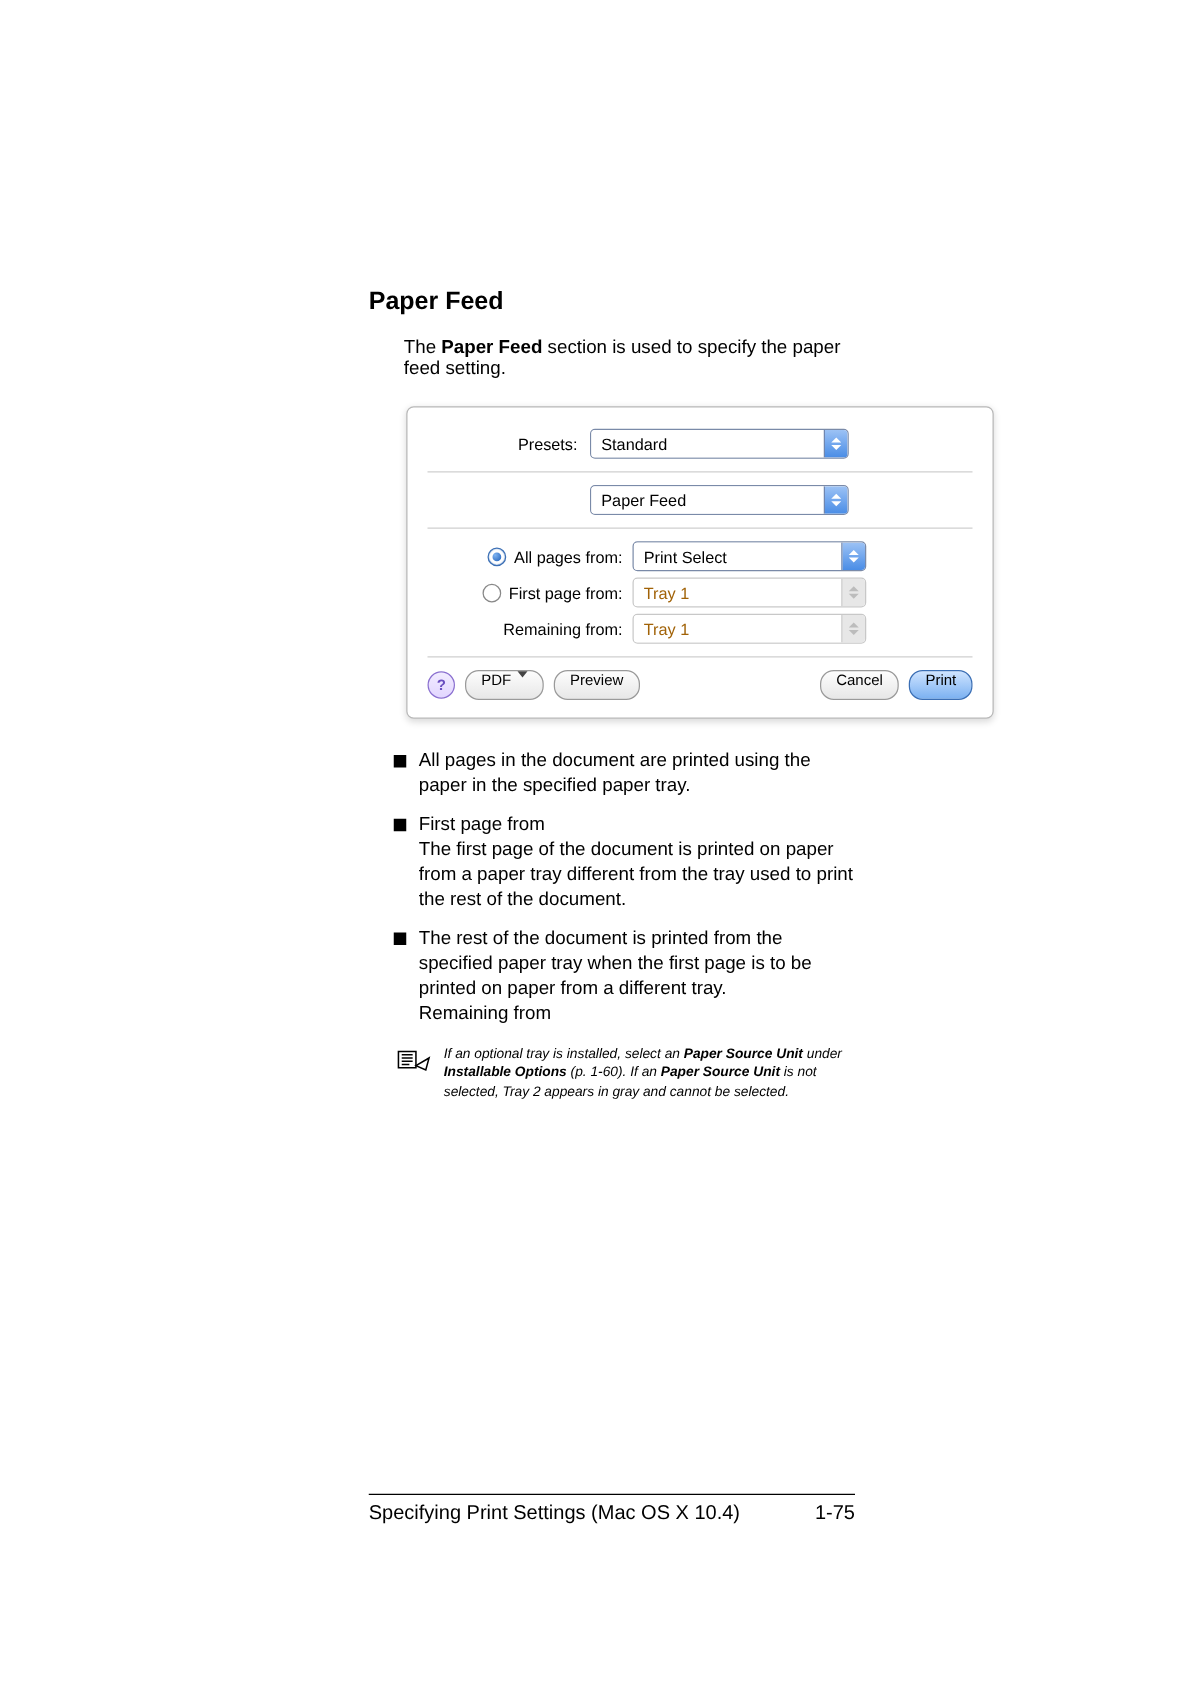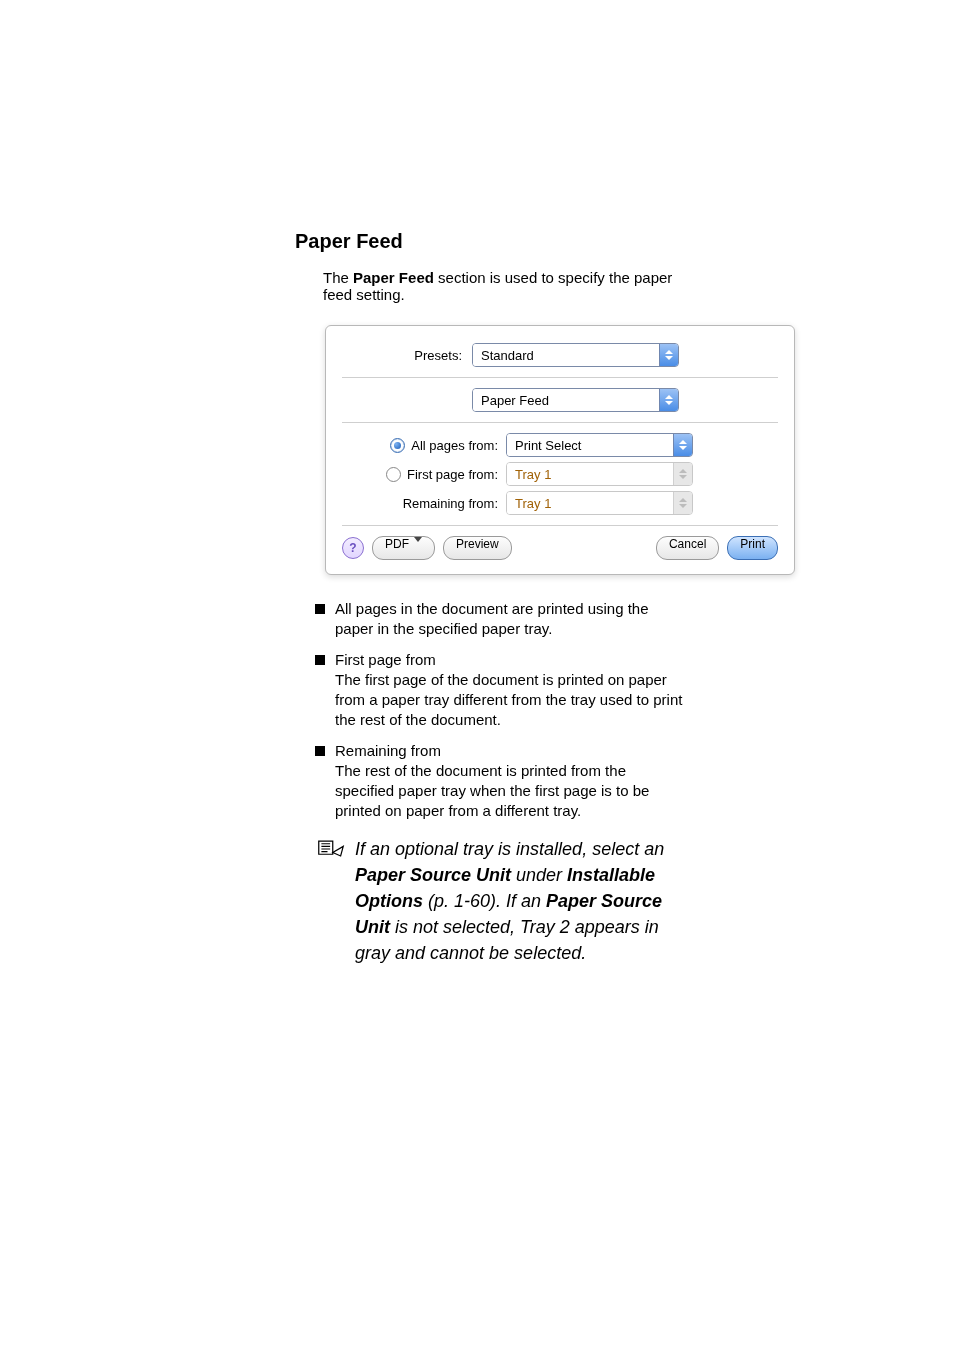--- a/index.html
+++ b/index.html
@@ -32,21 +32,21 @@
   .helpc{width:20px;height:20px;border:1px solid #8a6fd0;border-radius:50%;display:flex;align-items:center;justify-content:center;font-size:12px;font-weight:700;color:#6a4fc0;background:linear-gradient(#f2ecff,#e2d6ff)}
   .pill{height:22px;border:1px solid #9a9a9a;border-radius:11px;padding:0 12px;font-size:12px;display:flex;background:linear-gradient(#fdfdfd,#e7e7e7);margin-left:8px}
   .pill.pdf::after{content:"";margin-left:5px;border-left:4px solid transparent;border-right:4px solid transparent;border-top:5px solid #444}
   .pill.primary{border-color:#3b6fb5;color:#000;background:linear-gradient(#cfe4ff,#7bb1f1)}
   .spacer{flex:1}
   .list{margin:24px 0 0 20px}
   .item{display:flex;margin:10px 0;font-size:15px;line-height:1.35}
   .item .sq{width:10px;height:10px;background:#000;margin:5px 10px 0 0;flex:0 0 auto}
   .item .body{flex:1}
   .item .body .t{display:block}
-  .note{display:flex;margin:14px 0 0 22px;font-size:18px;line-height:1.45;font-style:italic}
+  .note{display:flex;margin:14px 0 0 22px;font-size:11px;line-height:1.45;font-style:italic}
   .note .icon{width:28px;flex:0 0 auto;margin-right:10px;margin-top:2px}
   .footer{position:absolute;left:225px;right:200px;bottom:130px}
   .footer hr{border:none;border-top:1px solid #000;margin:0 0 6px 0}
   .footer .line{display:flex;justify-content:space-between;font-size:16px}
 </style>
 </head>
 <body>
 
 <div class="page">
   <h2>Paper Feed</h2>
@@ -129,31 +129,38 @@
     <div class="item">
       <div class="sq"></div>
       <div class="body">
         <span class="t">First page from</span>
         <span class="t">The first page of the document is printed on paper from a paper tray different from the tray used to print the rest of the document.</span>
       </div>
     </div>
     <div class="item">
       <div class="sq"></div>
       <div class="body">
+        <span class="t">The rest of the document is printed from the specified paper tray when the first page is to be printed on paper from a different tray.</span>
         <span class="t">Remaining from</span>
-        <span class="t">The rest of the document is printed from the specified paper tray when the first page is to be printed on paper from a different tray.</span>
       </div>
     </div>
   </div>
 
   <div class="note">
     <div class="icon">
       <svg viewBox="0 0 32 24" width="28" height="22">
           <path d="M2 3 L18 3 L18 18 L2 18 Z M5 6 L15 6 M5 9 L15 9 M5 12 L15 12 M5 15 L12 15" stroke="#000" stroke-width="1.4" fill="none"></path>
           <path d="M18 16 L30 9 L27 20 Z" stroke="#000" stroke-width="1.4" fill="none"></path>
         </svg>
     </div>
     <div class="body">
       <span>If an optional tray is installed, select an </span><b style="font-style:italic">Paper Source Unit</b><span> under </span><b style="font-style:italic">Installable Options</b><span> (p. 1-60). If an </span><b style="font-style:italic">Paper Source Unit</b><span> is not selected, Tray 2 appears in gray and cannot be selected.</span>
     </div>
   </div>
 
+  <div class="footer">
+    <hr>
+    <div class="line">
+      <span>Specifying Print Settings (Mac OS X 10.4)</span>
+      <span>1-75</span>
+    </div>
+  </div>
 </div>
 
 </body></html>

